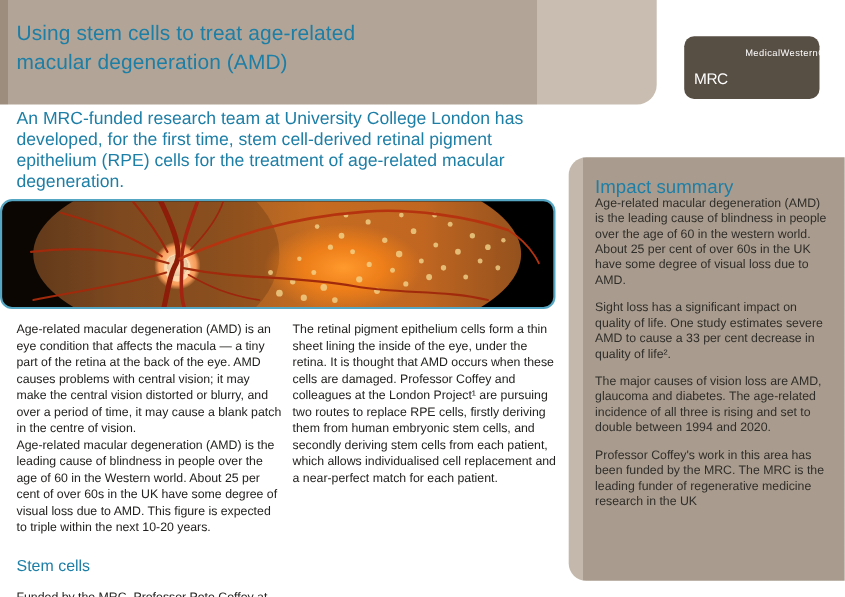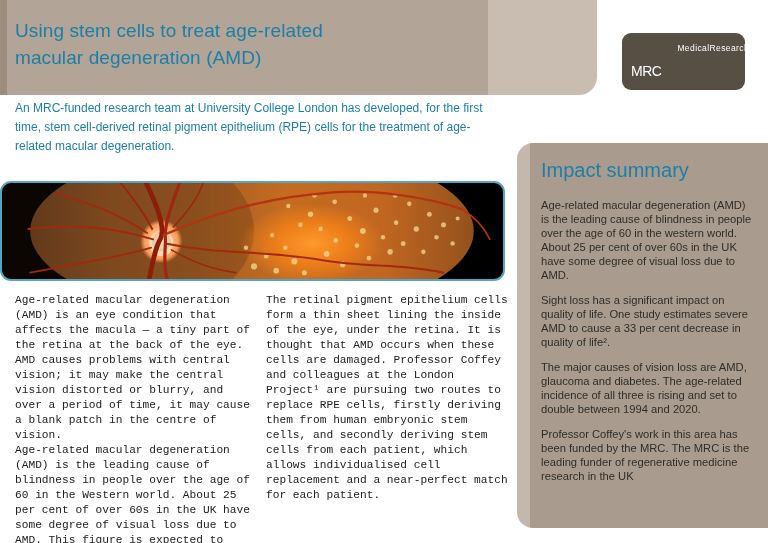--- a/index.html
+++ b/index.html
@@ -34,69 +34,69 @@
     align-self:flex-end;font-size:14px;line-height:21px;letter-spacing:-.5px;
     font-weight:400;margin-bottom:1px;
   }
   .logo-divider{width:1.5px;background:#ffffff;margin:1px 8px 2px 8px;}
   .logo-org{align-self:flex-start;display:flex;flex-direction:row;padding-top:3px;}
   .logo-org span{font-size:8.5px;line-height:11.5px;letter-spacing:.4px;}
 
   
   .intro{
     position:absolute;left:15px;top:99px;width:492px;margin:0;
-    font-size:12px;line-height:19px;color:#1d7ea6;
+    font-size:16px;line-height:19px;color:#1d7ea6;
   }
 
   
   .fundus{
     position:absolute;left:0;top:181px;width:501px;height:96px;margin:0;
     background:#000;border:2px solid #54a6c3;border-radius:11px;overflow:hidden;
   }
   .fundus svg{display:block;width:100%;height:100%;}
 
   
   .col{position:absolute;top:293px;font-size:11.2px;line-height:15px;color:#22211f;}
   .col1{left:15px;width:241px;}
   .col2{left:266px;width:243px;}
-  .col p{margin:0 0 15px 0;font-family:Liberation Mono, monospace;}
+  .col p{margin:0 0 15px 0;}
   .col p.tight{margin:0;}
   .col h2{
-    margin:19px 0 13px 12px;font-size:14.5px;line-height:16px;
+    margin:19px 0 13px 0;font-size:14.5px;line-height:16px;
     font-weight:400;color:#1d7ea6;
   }
 
   
   .sidebar{
     position:absolute;left:517px;top:143px;width:251px;height:385px;
     box-sizing:border-box;padding:13px 14px 0 24px;overflow:hidden;
     background:linear-gradient(90deg,#c3b8ab 0px,#c3b8ab 13px,#a99c8e 13px);
     border-top-left-radius:16px;border-bottom-left-radius:16px;
   }
   .sidebar h2{
-    margin:6px 0 20px 0;font-size:20px;line-height:16px;
+    margin:6px 0 0 0;font-size:17px;line-height:16px;
     font-weight:400;color:#1d7ea6;
   }
   .sidebar p{margin:0 0 11px 0;font-size:11.2px;line-height:14px;color:#2f2d29;}
 </style>
 </head>
 <body>
 
 <div class="page">
 
   <header class="band">
     <h1>Using stem cells to treat age-related macular degeneration (AMD)</h1>
   </header>
 
   <div class="logo">
     <span class="logo-acronym">MRC</span>
     <span class="logo-divider"></span>
     <span class="logo-org">
       <span>Medical</span>
-      <span>Research</span>
+      <span>Western</span>
       <span>Council</span>
     </span>
   </div>
 
   <p class="intro">An MRC-funded research team at University College London has developed, for the first time, stem cell-derived retinal pigment epithelium (RPE) cells for the treatment of age-related macular degeneration.</p>
 
   <figure class="fundus">
     <svg viewBox="0 0 497 92" preserveAspectRatio="none">
       <defs>
         <linearGradient id="fg" x1="0" y1="0" x2="1" y2="0">

